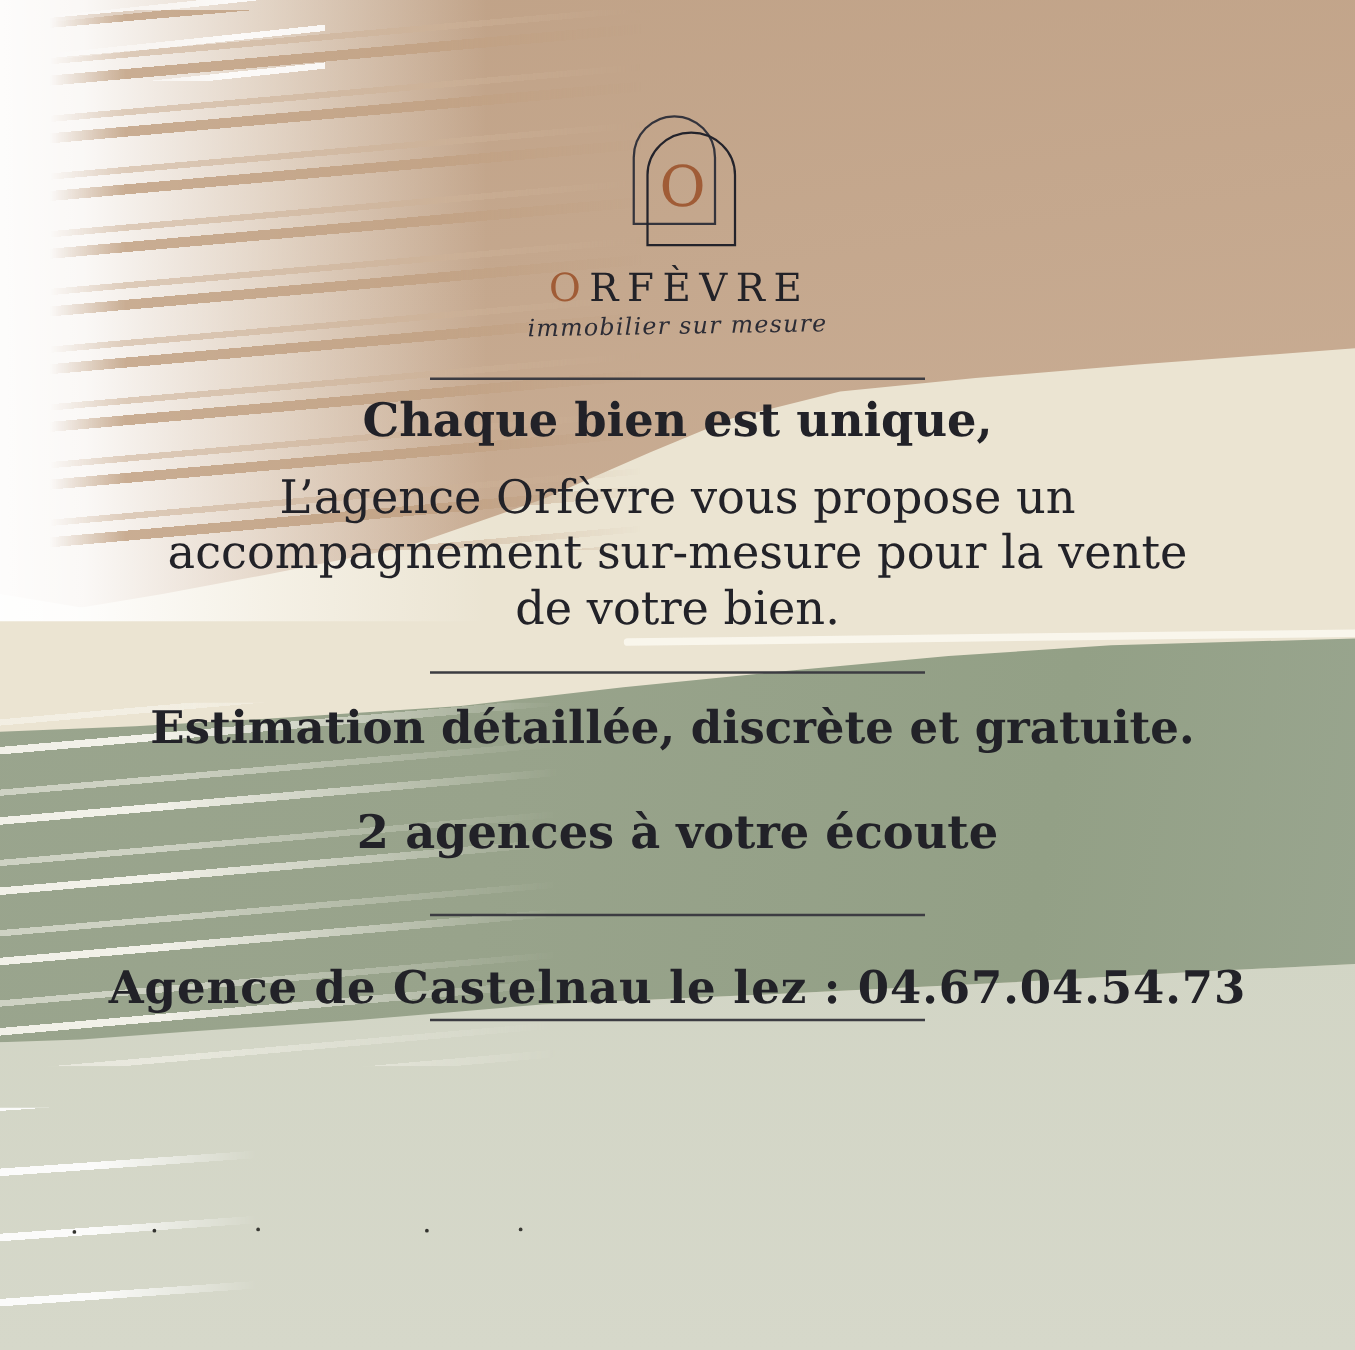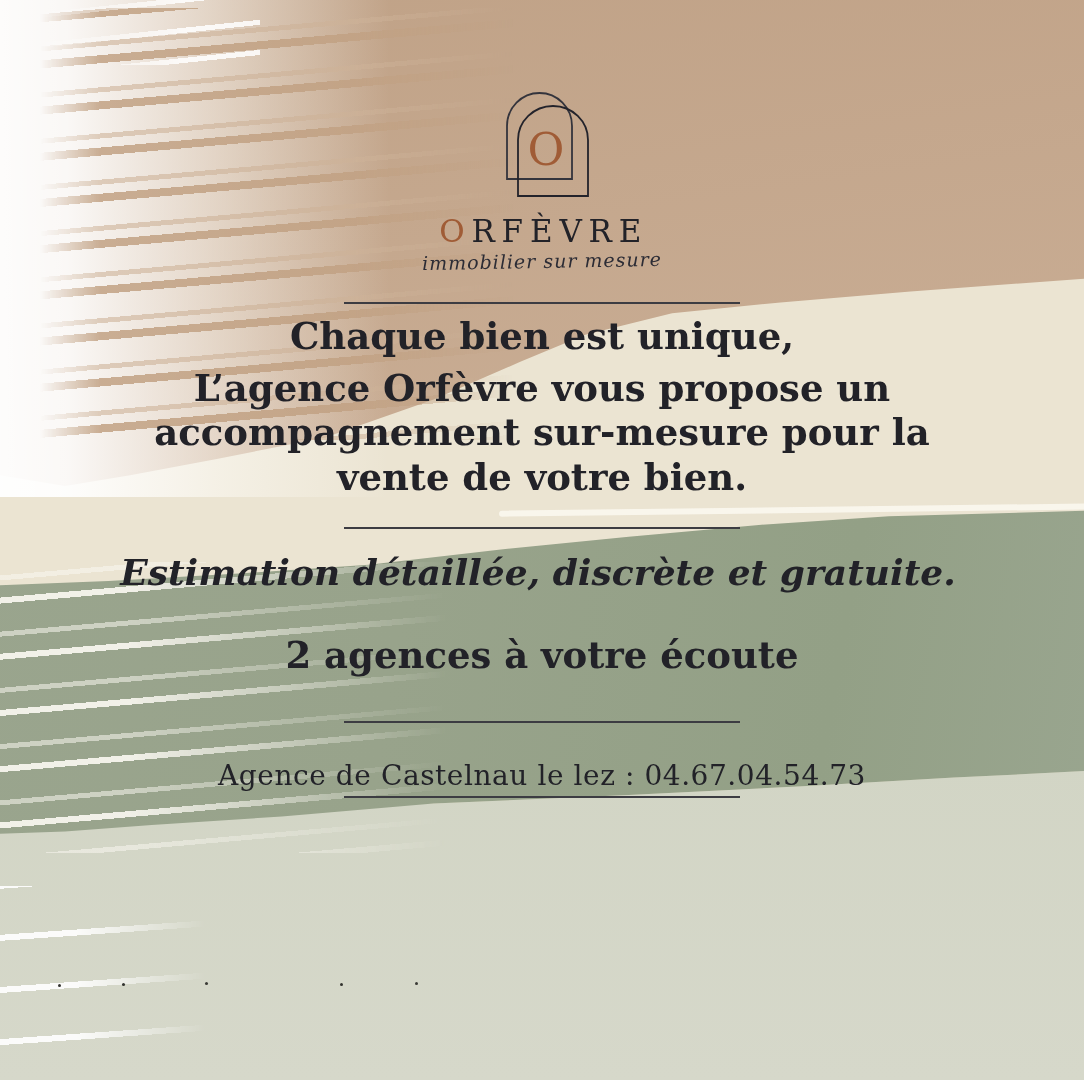--- a/index.html
+++ b/index.html
@@ -80,24 +80,24 @@
   .wordmark .init{color:var(--rust,#a05c36);}
   .tagline{margin-top:1px;font-size:19px;font-style:italic;letter-spacing:1px;
     color:#2c2c35;transform:rotate(-1deg);}
   .divider{width:396px;height:2px;background:var(--line,#3c3c42);}
   .d1{margin-top:30px;}
   .d2{margin-top:28px;}
   .d3{margin-top:44px;}
   .d4{margin-top:4px;}
   .intro-line{font-size:37px;font-weight:bold;line-height:1.19;margin:0;}
   .first{margin-top:10px;}
-  .intro-para{font-size:37px;font-weight:bold;line-height:1.2;margin:8px 0 0 0;max-width:23.6em;}
-  .estimation{font-size:36px;font-weight:bold;margin:22px 8px 0 0;font-style:italic;}
+  .intro-para{font-size:37px;font-weight:normal;line-height:1.2;margin:18px 0 0 0;max-width:23.6em;}
+  .estimation{font-size:36px;font-weight:bold;margin:22px 8px 0 0;}
   .agences{font-size:37px;font-weight:bold;margin:40px 0 0 0;}
-  .agency1{font-size:28px;font-weight:normal;letter-spacing:.02em;margin:36px 0 0 0;}
+  .agency1{font-size:36px;font-weight:bold;letter-spacing:.02em;margin:36px 0 0 0;}
   .agency2{font-size:31px;font-weight:bold;letter-spacing:.02em;margin:44px 0 0 0;}
 </style>
 </head>
 <body>
 
 <div class="poster">
 
   <div class="bg band-tan"></div>
   <div class="bg tan-whitewash"></div>
   <div class="bg tan-daubs"></div>

